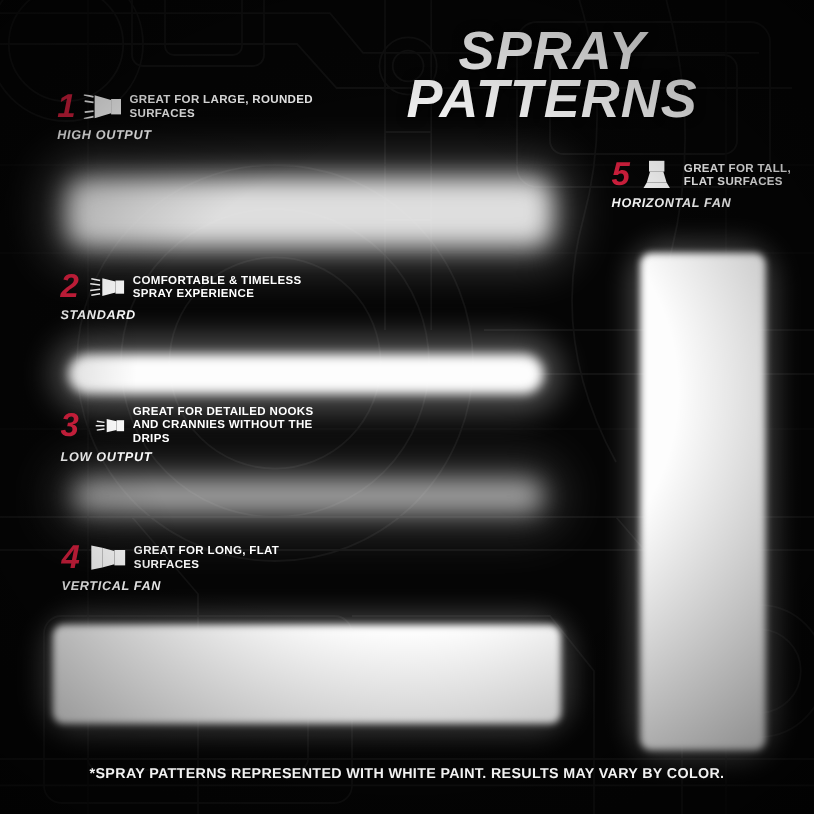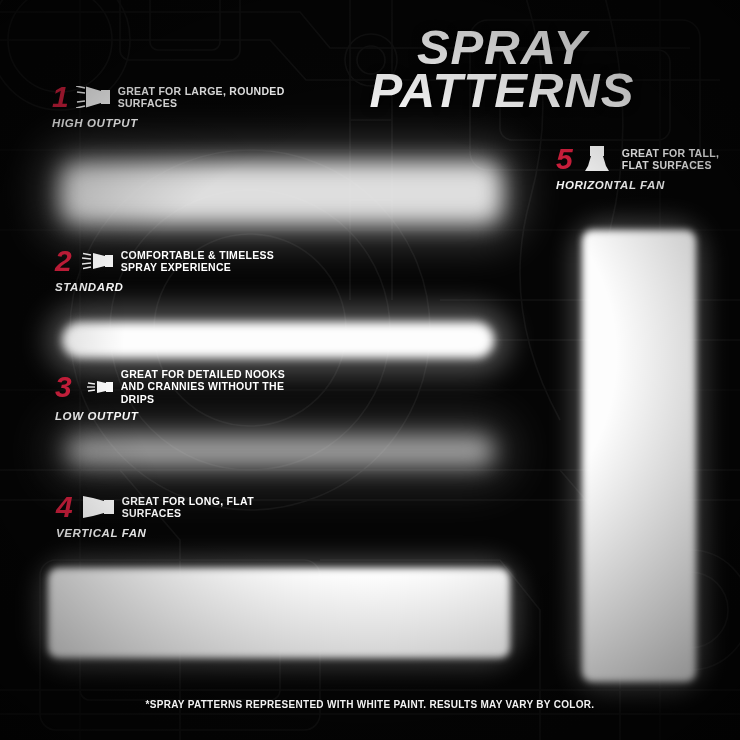--- a/index.html
+++ b/index.html
@@ -125,21 +125,21 @@
   }
   .swatch.sharp .core { filter: blur(3.5px); border-radius: 10px; }
   .swatch.sharp .haze { inset: -10px; background: rgba(255,255,255,0.25); filter: blur(12px); }
 
   .footnote {
     position: absolute;
     left: 0;
     right: 0;
     bottom: 30px;
     text-align: center;
-    font-size: 10px;
+    font-size: 13px;
     font-weight: 700;
     letter-spacing: 0.3px;
     text-transform: uppercase;
     color: #f2f2f2;
   }
 </style>
 </head>
 <body>
 
 <div id="stage">

